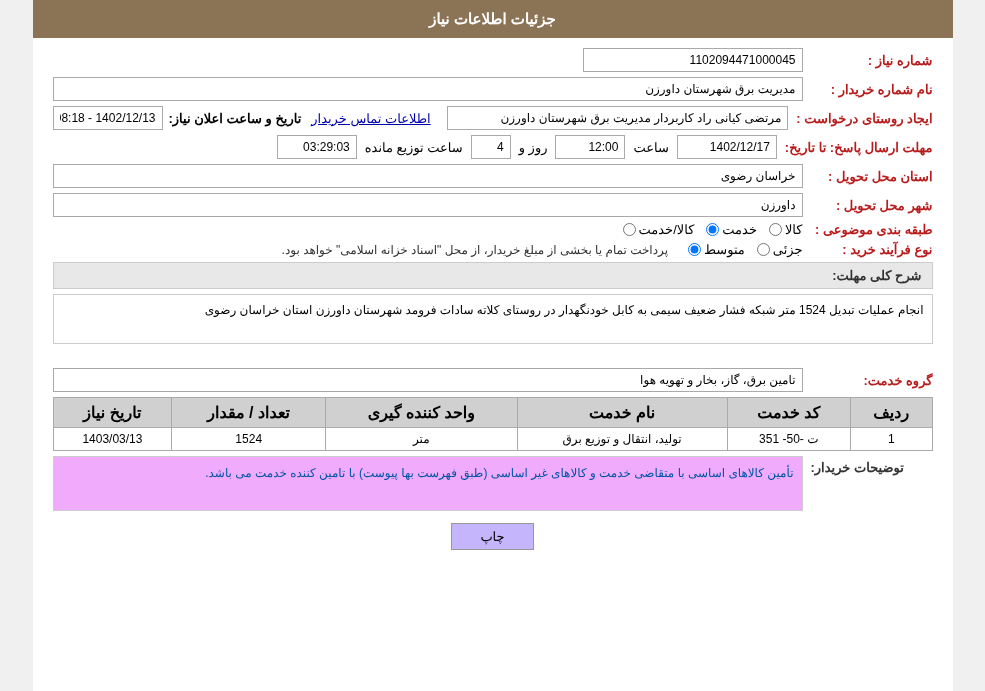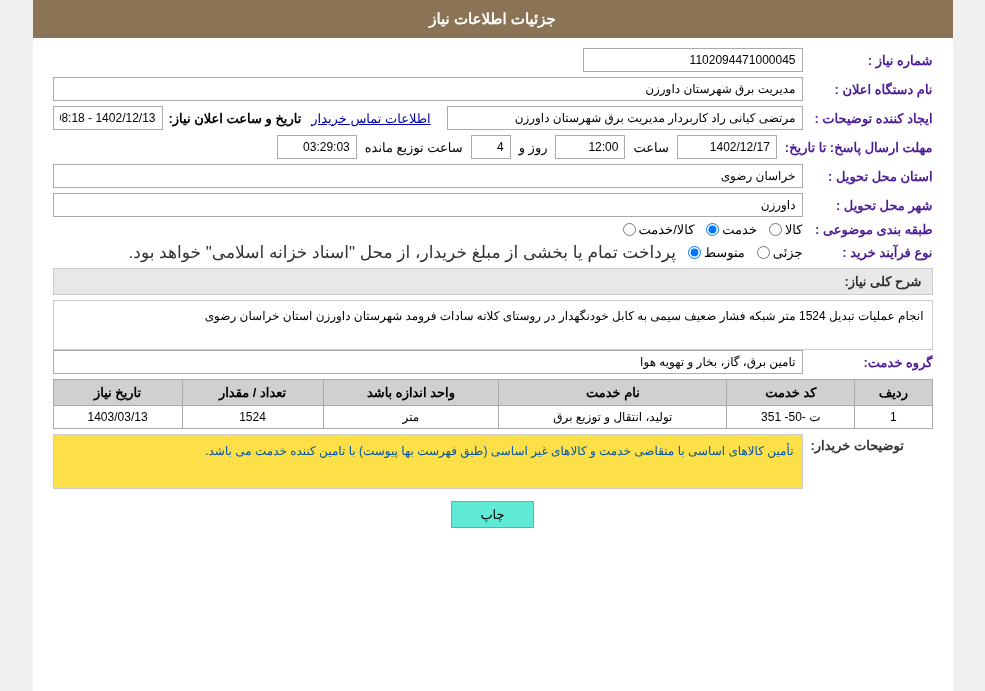--- a/index.html
+++ b/index.html
@@ -27,21 +27,21 @@
     .content {
       padding: 10px 20px;
     }
     .form-row {
       display: flex;
       align-items: center;
       margin-bottom: 5px;
       direction: rtl;
     }
     .label-cell {
-      color: #4c1d95;
+      color: #b91c1c;
       font-weight: bold;
       min-width: 130px;
       text-align: right;
       padding-left: 8px;
       flex-shrink: 0;
     }
     .value-cell {
       flex: 1;
       display: flex;
       align-items: center;
@@ -84,45 +84,45 @@
       margin-bottom: 5px;
     }
     .description-box {
       border: 1px solid #ccc;
       padding: 6px 8px;
       background: #fff;
       min-height: 50px;
       font-size: 12px;
       line-height: 1.6;
       direction: rtl;
-      margin-bottom: 0;
+      margin-bottom: 24px;
     }
     .services-table {
       width: 100%;
       border-collapse: collapse;
       margin-bottom: 5px;
     }
     .services-table th {
       background: #d0d0d0;
       border: 1px solid #aaa;
       padding: 5px 8px;
-      font-size: 13px;
+      font-size: 16px;
       text-align: center;
     }
     .services-table td {
       border: 1px solid #aaa;
       padding: 4px 8px;
       font-size: 12px;
       text-align: center;
       background: #fff;
     }
     .buyer-notes {
       border: 1px solid #ccc;
       padding: 6px 8px;
-      background: #fde047;
+      background: #f0abfc;
       min-height: 55px;
       font-size: 12px;
       color: #0055aa;
       line-height: 1.7;
       direction: rtl;
     }
     .button-row {
       display: flex;
       justify-content: center;
       gap: 10px;
@@ -131,36 +131,37 @@
     }
     .btn {
       padding: 5px 28px;
       font-size: 13px;
       font-family: Tahoma, Arial, sans-serif;
       border: 1px solid #999;
       cursor: pointer;
       background: #e8e8e8;
     }
     .btn-print {
-      background: #5eead4;
+      background: #c4b5fd;
     }
     .btn-back {
       background: #e8e8e8;
     }
     .date-input { width: 110px; }
     .time-input { width: 70px; }
     .small-date { width: 100px; }
     .row-group {
       display: flex;
       align-items: center;
       gap: 8px;
     }
     .process-text {
-      font-size: 17px;
+      font-size: 12px;
       color: #333;
+      margin-right: 8px;
       text-align: right;
     }
     .notes-row {
       display: flex;
       align-items: flex-start;
     }
     .notes-label {
       color: #333;
       font-weight: bold;
       min-width: 130px;
@@ -182,28 +183,28 @@
   <div class="content">
 
     <div class="form-row">
       <div class="label-cell">شماره نیاز :</div>
       <div class="value-cell">
         <input class="input-field" style="width: 220px;" type="text" readonly="" value="1102094471000045">
       </div>
     </div>
 
     <div class="form-row">
-      <div class="label-cell">نام دستگاه اعلان :</div>
+      <div class="label-cell">نام شماره خریدار :</div>
       <div class="value-cell">
         <input class="input-field input-full" type="text" readonly="" value="مدیریت برق شهرستان داورزن" style="">
       </div>
     </div>
 
     <div class="form-row">
-      <div class="label-cell">ایجاد کننده توضیحات :</div>
+      <div class="label-cell">ایجاد روستای درخواست :</div>
       <div class="value-cell" style="flex:1; display:flex; align-items:center; gap:8px;">
         <input class="input-field" style="flex: 1 1 0%;" type="text" readonly="" value="مرتضی کیانی راد کاربردار مدیریت برق شهرستان داورزن">
         <span class="link-text">اطلاعات تماس خریدار</span>
       </div>
       <div style="display:flex; align-items:center; gap:6px; margin-right:10px;">
         <span style="font-weight:bold; white-space:nowrap;">تاریخ و ساعت اعلان نیاز:</span>
         <input class="input-field date-input" type="text" readonly="" value="1402/12/13 - 08:18" style="">
       </div>
     </div>
 
@@ -267,41 +268,41 @@
           <div class="radio-item">
             <span>متوسط</span>
             <input type="radio" name="process" checked="" style="">
           </div>
           <span class="process-text">پرداخت تمام یا بخشی از مبلغ خریدار، از محل "اسناد خزانه اسلامی" خواهد بود.</span>
         </div>
       </div>
     </div>
 
     <div class="section-title">
-      <span>شرح کلی نیاز:</span>
+      <span>شرح کلی مهلت:</span>
     </div>
     <div class="description-box">
       <span>انجام عملیات تبدیل 1524 متر شبکه فشار ضعیف سیمی به کابل خودنگهدار در روستای کلاته سادات فرومد شهرستان داورزن استان خراسان رضوی</span>
     </div>
 
 
     <div class="form-row">
       <div class="label-cell">گروه خدمت:</div>
       <div class="value-cell">
         <input class="input-field input-full" type="text" readonly="" value="تامین برق، گاز، بخار و تهویه هوا" style="">
       </div>
     </div>
 
     <table class="services-table">
       <thead>
         <tr>
           <th>ردیف</th>
           <th>کد خدمت</th>
           <th>نام خدمت</th>
-          <th>واحد اندازه باشد</th>
+          <th>واحد کننده گیری</th>
           <th>تعداد / مقدار</th>
           <th>تاریخ نیاز</th>
         </tr>
       </thead>
       <tbody id="services-tbody">
       <tr>
             <td>1</td>
             <td>ت -50- 351</td>
             <td>تولید، انتقال و توزیع برق</td>
             <td>متر</td>

